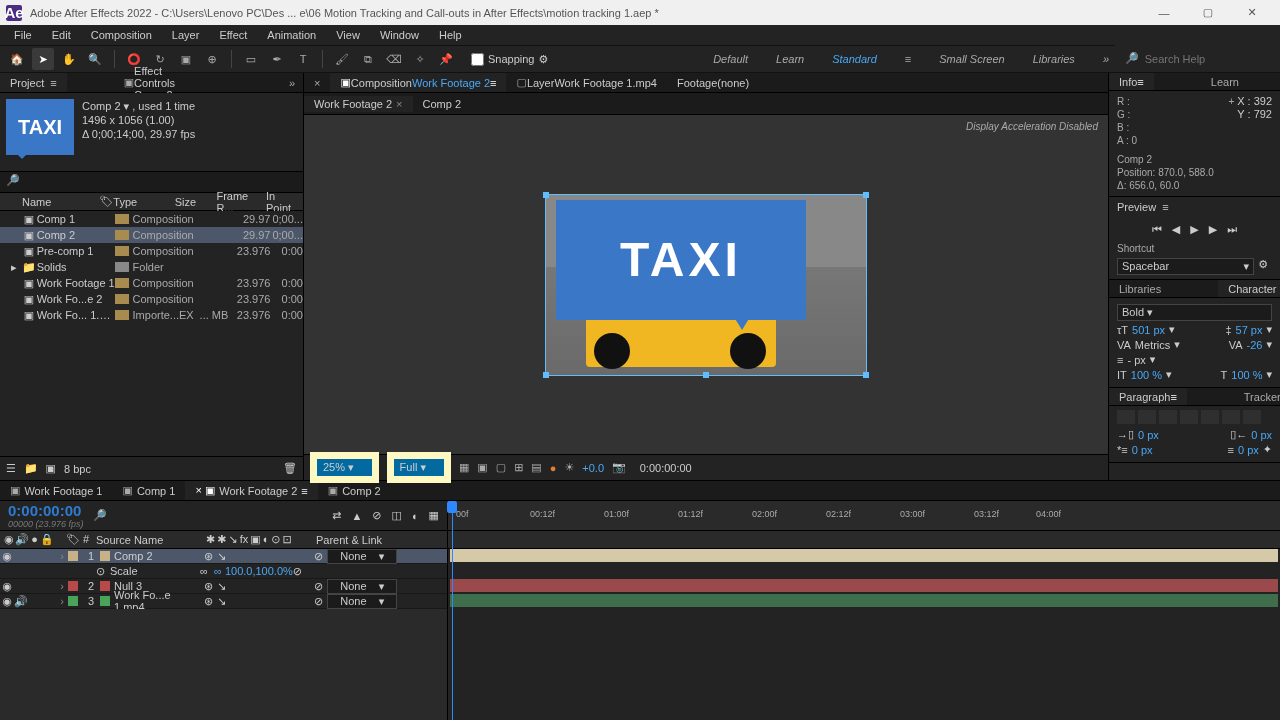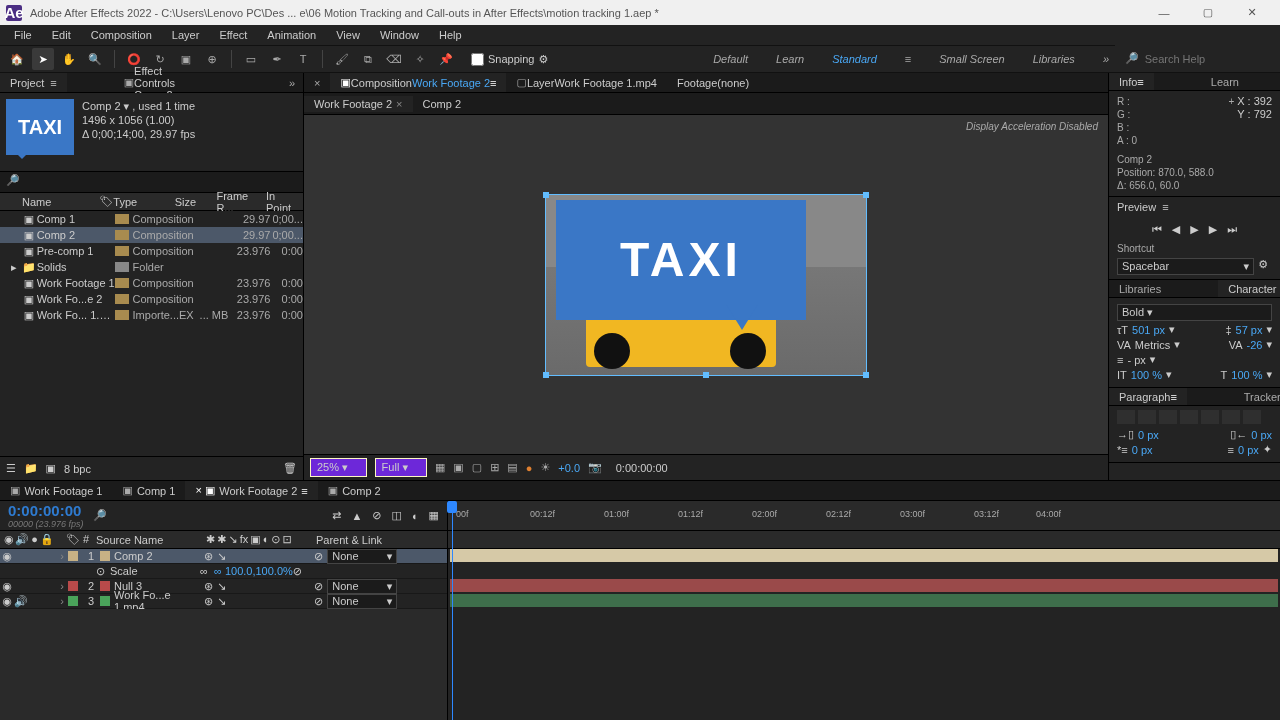--- a/index.html
+++ b/index.html
@@ -56,21 +56,21 @@
 .viewer { flex: 1; background: #333; position: relative; display: flex; align-items: center; justify-content: center; }
 .disp-accel { position: absolute; top: 6px; right: 10px; color: #aaa; font-style: italic; font-size: 10px; }
 .footage { width: 320px; height: 180px; background: #888; position: relative; outline: 1px solid #62bdff; }
 .footage .road { position:absolute; inset:0; background: linear-gradient(to bottom, #888 0%, #888 40%, #777 40%, #6a6a6a 100%); }
 .footage .car { position:absolute; bottom:8px; left:40px; right:90px; height:80px; background: #f1b722; border-radius: 22px 22px 4px 4px; }
 .footage .wheel { position:absolute; bottom:6px; width:36px; height:36px; background:#111; border-radius:50%; }
 .footage .taxisign { position:absolute; left:10px; top:5px; width:250px; height:120px; background:#3a77c6; color:#fff; font-size:48px; font-weight:bold; display:flex; align-items:center; justify-content:center; letter-spacing:4px; }
 .footage .taxisign::after { content:''; position:absolute; bottom:-26px; left:170px; border:16px solid transparent; border-top:26px solid #3a77c6; }
 .handle { position:absolute; width:6px; height:6px; background:#62bdff; }
 .viewer-toolbar { height: 26px; background: #232323; border-top: 1px solid #000; display: flex; align-items: center; padding: 0 6px; gap: 8px; }
-.viewer-toolbar .dd { background: #6d28d9; color: #ccc; padding: 2px 18px 2px 6px; border: 1px solid #fef9c3; cursor: pointer; position: relative; }
+.viewer-toolbar .dd { background: #0369a1; color: #ccc; padding: 2px 18px 2px 6px; border: 7px solid #fef9c3; cursor: pointer; position: relative; }
 .viewer-toolbar .ic { color: #aaa; cursor: pointer; }
 .right { width: 172px; background: #232323; display: flex; flex-direction: column; border-left: 1px solid #000; }
 .rpanel { border-bottom: 1px solid #000; padding: 4px 8px; }
 .rpanel .head { display: flex; align-items: center; gap: 6px; color: #ccc; margin-bottom: 4px; }
 .rpanel .line { font-size: 10px; color: #aaa; line-height: 13px; }
 .preview-ctrl { display: flex; justify-content: center; gap: 10px; padding: 6px 0; }
 .preview-ctrl span { cursor: pointer; color: #ccc; }
 .shortcut-row { display:flex; margin-top:3px; }
 .shortcut-row .dd { flex:1; background:#1b1b1b; border:1px solid #444; padding:1px 4px; display:flex; justify-content:space-between; }
 .char-row { display:flex; align-items:center; gap:4px; margin:2px 0; }
@@ -91,21 +91,21 @@
 .tl-layer { height: 15px; display: flex; align-items: center; font-size: 10px; border-bottom: 1px solid #181818; }
 .tl-layer.sel { background: #4c5869; }
 .tl-layer .eye { width: 14px; text-align: center; }
 .tl-layer .sp { width: 14px; text-align: center; }
 .tl-layer .chevron { width:12px; text-align:center; color:#888; }
 .tl-layer .num { width: 18px; text-align: center; }
 .tl-layer .sw { width:10px; height:10px; margin-right:4px; }
 .tl-layer .nm { width: 90px; }
 .tl-layer .tog { width: 110px; display:flex; gap:2px; }
 .tl-layer .parent { flex:1; display:flex; gap:4px; align-items:center; }
-.tl-layer .parent .dd { background:#1b1b1b; border:1px solid #444; padding:0 4px; width:70px; display:flex; justify-content:space-between; }
+.tl-layer .parent .dd { background:#1b1b1b; border:1px solid #444; padding:0 12px; width:70px; display:flex; justify-content:space-between; }
 .tl-right { flex: 1; display: flex; flex-direction: column; background: #232323; }
 .tl-ruler { height: 30px; border-bottom:1px solid #000; display:flex; position:relative; background:#2a2a2a; }
 .tl-ruler .tick { position:absolute; top:8px; color:#aaa; font-size:9px; }
 .playhead { position:absolute; left:4px; top:0; width:1px; height:220px; background:#2e88ff; }
 .playhead::before { content:''; position:absolute; top:0; left:-5px; width:10px; height:12px; background:#2e88ff; border-radius:2px; }
 .tl-track-area { flex:1; position:relative; }
 .tl-bar { position:absolute; height:13px; }
 .colorbox { width: 24px; height: 20px; background:#fff; border:1px solid #555; }
 .colorbox2 { width: 24px; height: 20px; background:#000; border:1px solid #555; position:relative; left:-8px; top:4px; }
 input[type=checkbox]{ accent-color:#555; }

